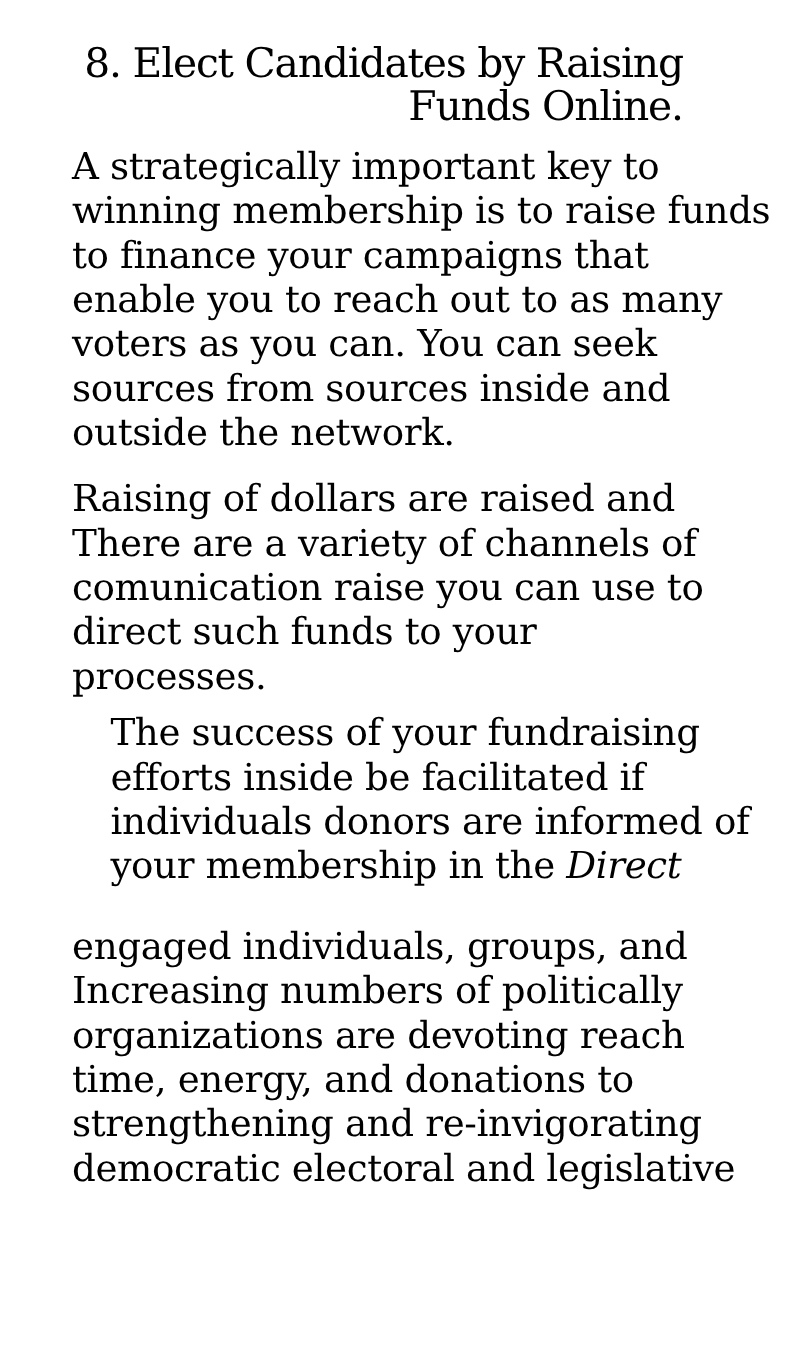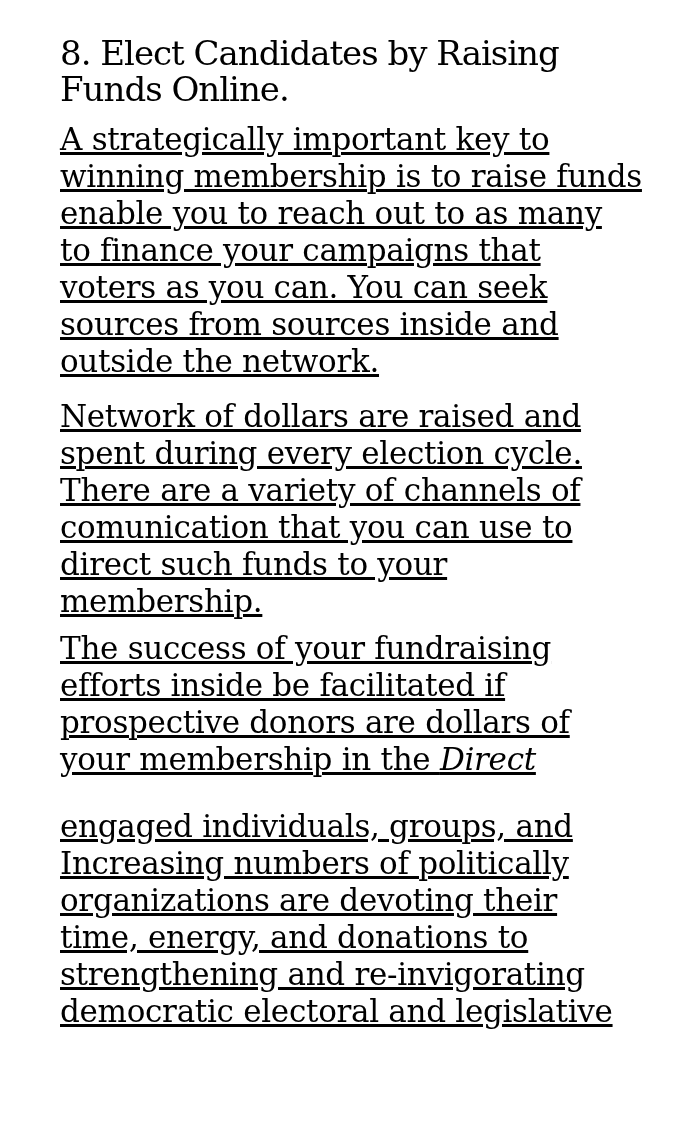--- a/index.html
+++ b/index.html
@@ -17,82 +17,80 @@
   .page {
     box-sizing: border-box;
     width: 674px;
     height: 1140px;
     padding: 35px 60px 0 60px;
   }
   .chapter-heading {
     font-size: 34px;
     line-height: 36px;
     font-weight: normal;
-    text-align: left;
+    text-align: right;
     letter-spacing: -1px;
     margin: 0 45px 14px 0;
   }
   .heading-line {
     display: block;
     white-space: pre;
   }
   .para {
     font-size: 31px;
     line-height: 37px;
     letter-spacing: -0.3px;
     margin: 0;
-    text-decoration: underline;
   }
   .para .line {
     display: block;
     white-space: pre;
   }
   .para-1 { margin-bottom: 18px; }
   .para-2 { margin-bottom: 10px; }
-  .para-3 { margin-bottom: 30px; }
+  .para-3 { margin-bottom: 30px; margin-left: 32px; }
   .para-4 { margin-bottom: 0; }
   .para em {
     font-style: italic;
     letter-spacing: -0.3px;
   }
 </style>
 </head>
 <body style="background: rgb(255, 255, 255); color: rgb(0, 0, 0);">
 
 <div class="page">
   <h1 class="chapter-heading">
     <span class="heading-line">8. Elect Candidates by Raising</span>
     <span class="heading-line">Funds Online.</span>
   </h1>
   <div id="body-paragraphs">
       <p class="para para-1">
         <span class="line"><span>A strategically important key to</span></span>
         <span class="line"><span>winning membership is to raise funds</span></span>
+        <span class="line"><span>to finance your campaigns that</span></span>
         <span class="line"><span>enable you to reach out to as many</span></span>
-        <span class="line"><span>to finance your campaigns that</span></span>
         <span class="line"><span>voters as you can. You can seek</span></span>
         <span class="line"><span>sources from sources inside and</span></span>
         <span class="line"><span>outside the network.</span></span>
       </p>
       <p class="para para-2">
-        <span class="line"><span>Network of dollars are raised and</span></span>
-        <span class="line"><span>spent during every election cycle.</span></span>
+        <span class="line"><span>Raising of dollars are raised and</span></span>
         <span class="line"><span>There are a variety of channels of</span></span>
-        <span class="line"><span>comunication that you can use to</span></span>
+        <span class="line"><span>comunication raise you can use to</span></span>
         <span class="line"><span>direct such funds to your</span></span>
-        <span class="line"><span>membership.</span></span>
+        <span class="line"><span>processes.</span></span>
       </p>
       <p class="para para-3">
         <span class="line"><span>The success of your fundraising</span></span>
         <span class="line"><span>efforts inside be facilitated if</span></span>
-        <span class="line"><span>prospective donors are dollars of</span></span>
+        <span class="line"><span>individuals donors are informed of</span></span>
         <span class="line"><span>your membership in the </span><em>Direct</em></span>
       </p>
       <p class="para para-4">
         <span class="line"><span>engaged individuals, groups, and</span></span>
         <span class="line"><span>Increasing numbers of politically</span></span>
-        <span class="line"><span>organizations are devoting their</span></span>
+        <span class="line"><span>organizations are devoting reach</span></span>
         <span class="line"><span>time, energy, and donations to</span></span>
         <span class="line"><span>strengthening and re-invigorating</span></span>
         <span class="line"><span>democratic electoral and legislative</span></span>
       </p>
     </div>
 </div>
 
 </body></html>

